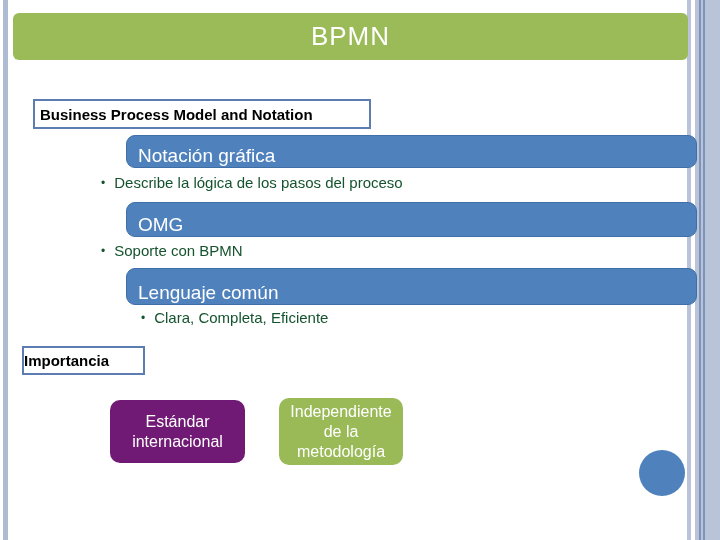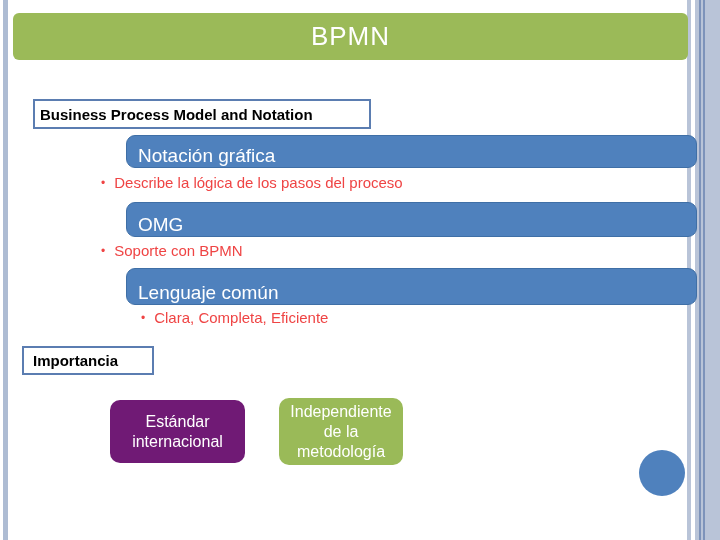--- a/index.html
+++ b/index.html
@@ -20,31 +20,31 @@
 
   
   .title-bar{position:absolute;left:13px;top:13px;width:675px;height:47px;background:#9bba58;
     color:#ffffff;display:flex;align-items:center;justify-content:center;
     font-size:26px;letter-spacing:1px;border-radius:6px;}
 
   
   .frame-box{position:absolute;background:#ffffff;border:2px solid #5b7db1;color:#000000;
     font-weight:bold;font-size:15px;display:flex;align-items:center;}
   .heading-box{left:33px;top:99px;width:329px;height:26px;padding-left:5px;}
-  .importancia-box{left:22px;top:346px;width:119px;height:25px;padding-left:9px;}
+  .importancia-box{left:22px;top:346px;width:119px;height:25px;}
 
   
   .sec-bar{position:absolute;left:86px;width:558px;background:#4f81bd;border:1px solid #3f6fa6;
     border-radius:9px;color:#ffffff;display:flex;align-items:flex-end;padding-left:11px;font-size:19px;margin-left:40px;}
   .bar1{top:135px;height:31px;}
   .bar2{top:202px;height:33px;}
   .bar3{top:268px;height:35px;}
 
   
-  .bullet-row{position:absolute;left:101px;color:#ef4444;font-size:15px;}
+  .bullet-row{position:absolute;left:101px;color:#14532d;font-size:15px;}
   .bul1{top:174px;}
   .bul2{top:242px;}
   .bul3{top:309px;margin-left:40px;}
   .dot{display:inline-block;margin-right:9px;font-size:12px;transform:translateY(-1px);}
 
   
   .imp-box{position:absolute;border-radius:10px;color:#ffffff;display:flex;align-items:center;
     justify-content:center;text-align:center;font-size:16px;line-height:1.25;white-space:pre-line;}
   .imp-red{left:110px;top:400px;width:135px;height:63px;background:#701a75;}
   .imp-green{left:279px;top:398px;width:124px;height:67px;background:#9aba58;}

